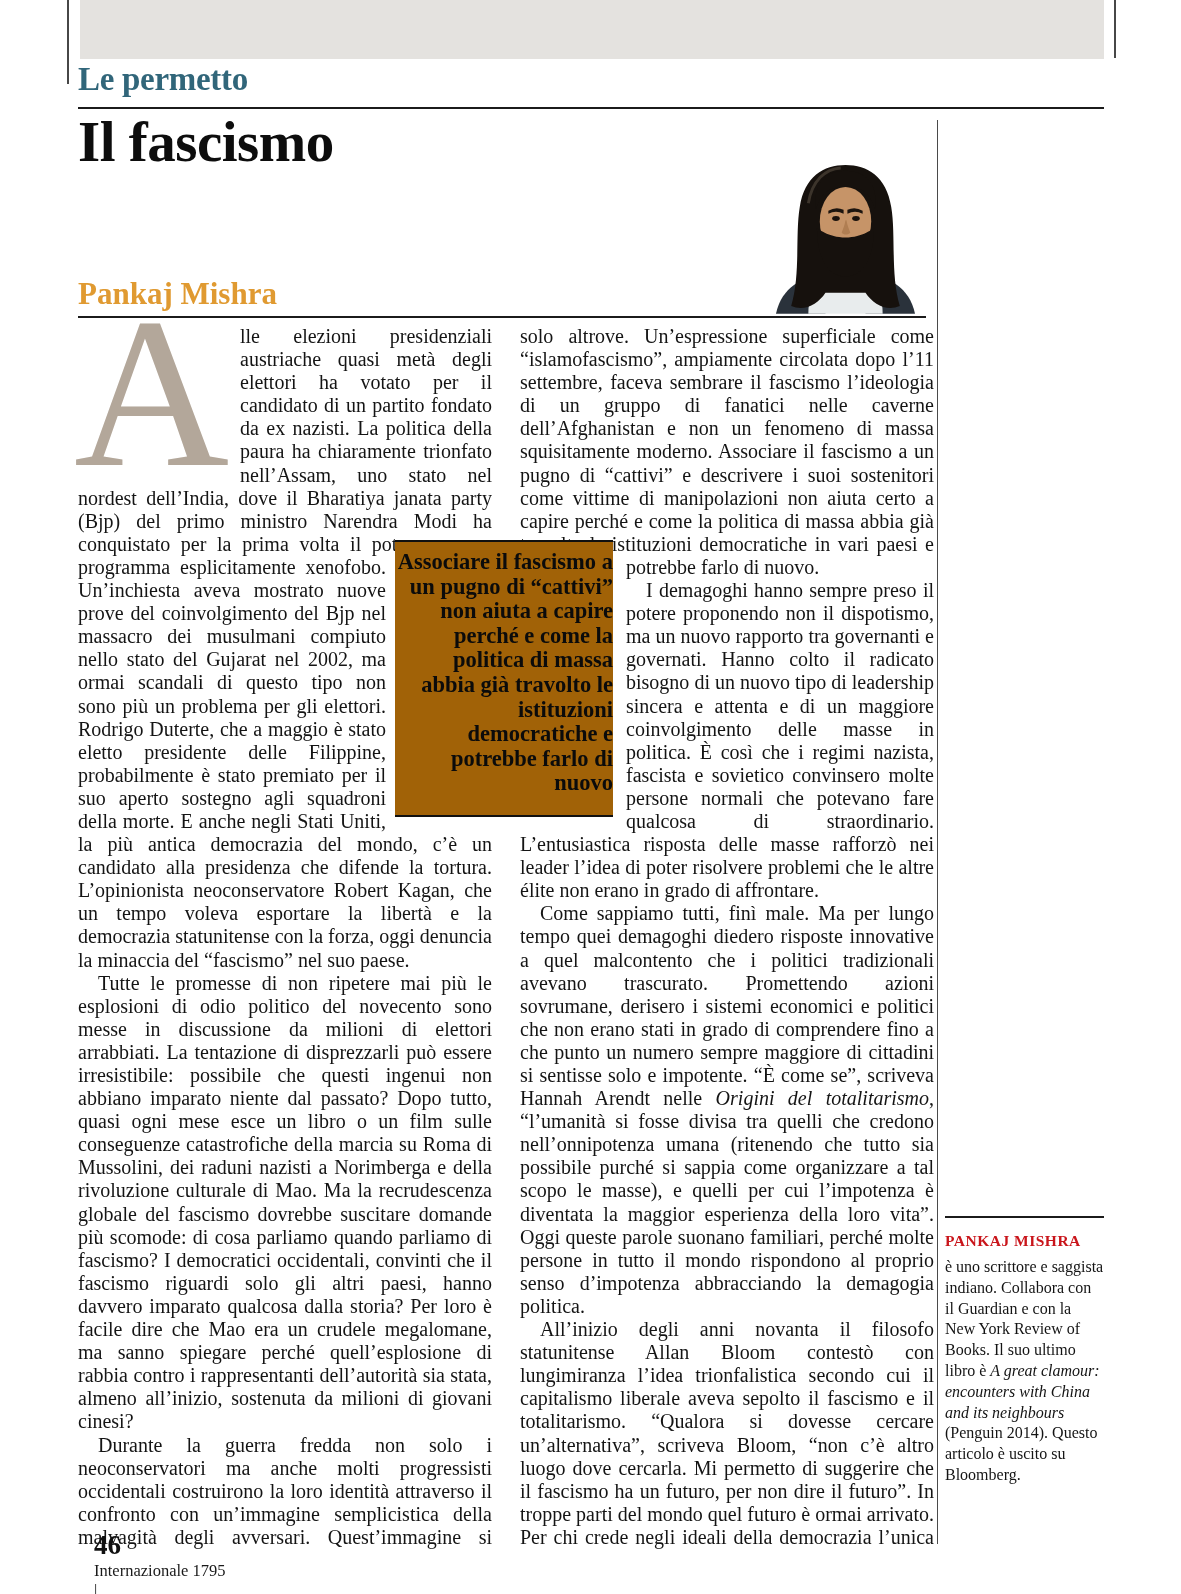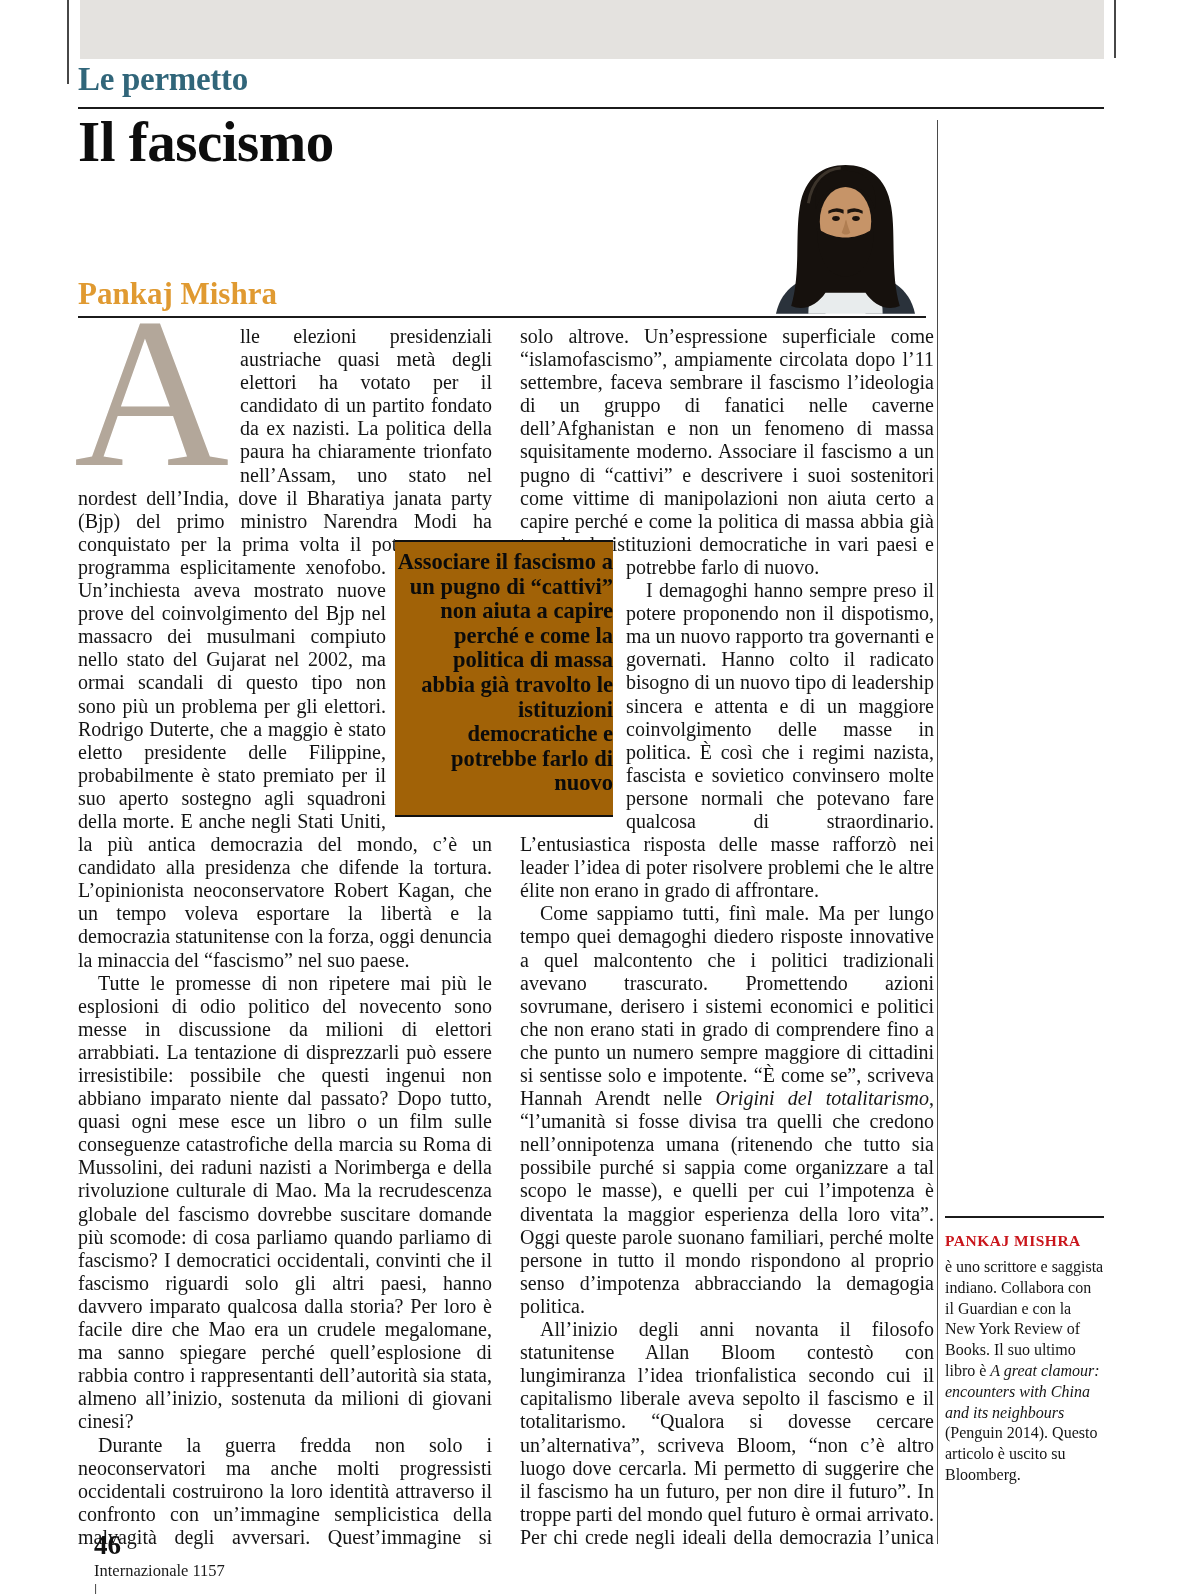--- a/index.html
+++ b/index.html
@@ -116,16 +116,16 @@
 <div class="abs" id="pullquote">Associare il fascismo a un pugno di “cattivi” non aiuta a capire perché e come la politica di massa abbia già travolto le istituzioni democratiche e potrebbe farlo di nuovo</div>
 
 <div class="abs" id="sidebar">
   <div id="sidebar-rule"></div>
   <div id="sidebar-heading">PANKAJ MISHRA</div>
   <div id="sidebar-bio"><span>è uno scrittore e saggista indiano. Collabora con il Guardian e con la New York Review of Books. Il suo ultimo libro è </span><span class="it">A great clamour: encounters with China and its neighbours</span><span> (Penguin 2014). Questo articolo è uscito su Bloomberg.</span></div>
 </div>
 
 <div class="abs" id="footer">
   <span id="page-number">46</span>
-  <span class="footer-text">Internazionale 1157</span>
+  <span class="footer-text">Internazionale 1795</span>
   <span class="footer-sep">|</span>
   <span class="footer-text">10 giugno 2016</span>
 </div>
 
 </body></html>

